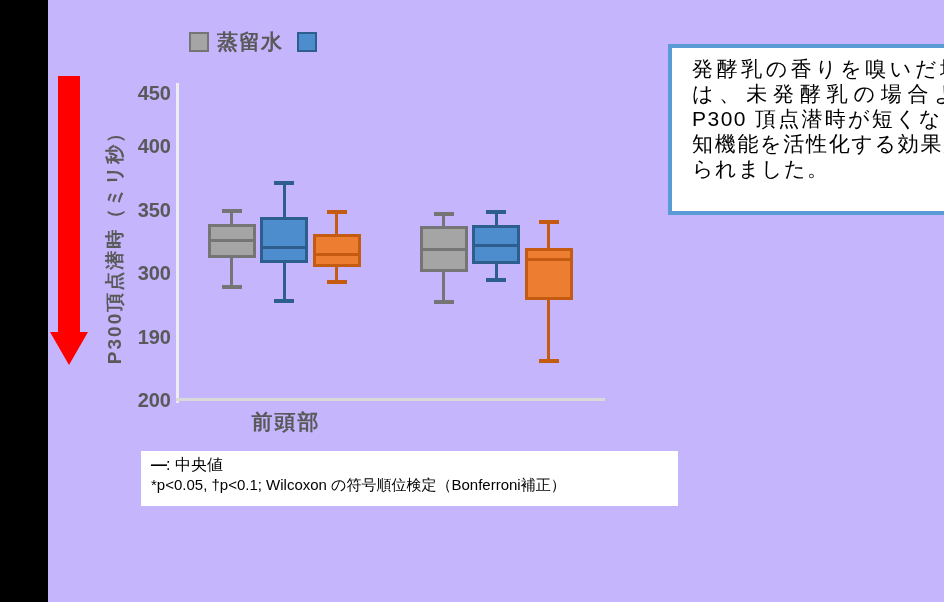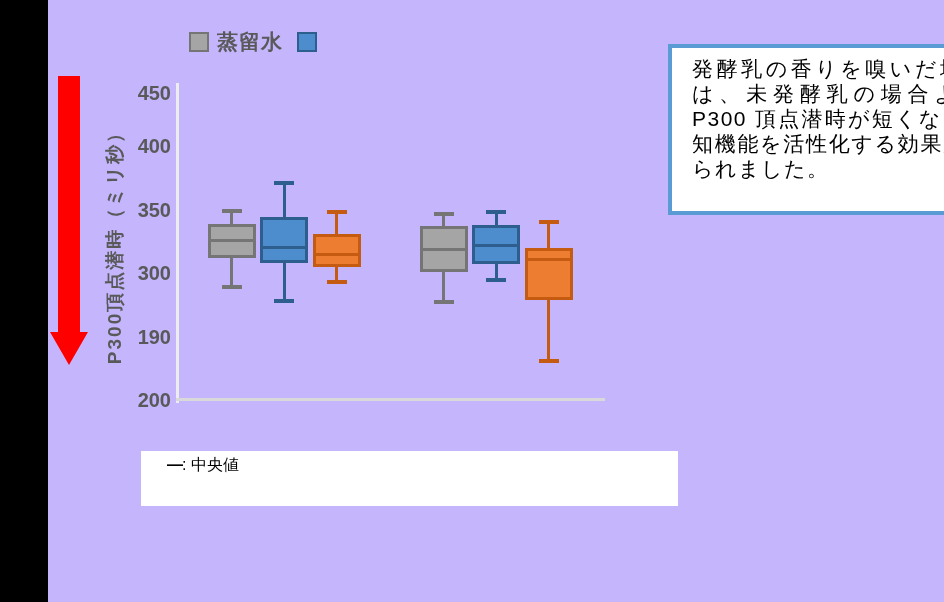--- a/index.html
+++ b/index.html
@@ -33,21 +33,21 @@
 
   
   .annotation{position:absolute;left:620px;top:44px;width:368px;height:171px;
               background:#fff;border:4px solid #5B9BD5;box-sizing:border-box;
               padding:8px 20px;}
   .annotation p{margin:0;font-size:21px;line-height:25px;color:#000;
                 letter-spacing:1.5px;text-align:justify;}
 
   
   .footnote{position:absolute;left:93px;top:451px;width:537px;height:55px;
-            background:#fff;box-sizing:border-box;padding:4px 26px;color:#000;}
+            background:#fff;box-sizing:border-box;padding:4px 10px;color:#000;}
   .footnote .l1{font-size:16px;line-height:20px;}
   .footnote .l2{font-size:15px;line-height:20px;}
   .median-sym{font-weight:900;letter-spacing:-1px;}
 </style>
 </head>
 <body>
 
 <div id="app">
 
   <svg id="arrow-svg" width="46" height="320">
@@ -100,22 +100,24 @@
       <div class=" abs" style="left: 438px; top: 277.54px; width: 20px; height: 4px; background: rgb(45, 94, 142);"></div>
       <div class=" abs" style="left: 424px; top: 225.016px; width: 48px; height: 39.308px; background: rgb(77, 141, 206); border: 3px solid rgb(45, 94, 142); box-sizing: border-box;"></div>
       <div class=" abs" style="left: 427px; top: 243.804px; width: 42px; height: 3px; background: rgb(45, 94, 142);"></div>
       <div class=" abs" style="left: 499px; top: 222.48px; width: 3px; height: 138.212px; background: rgb(197, 90, 17);"></div>
       <div class=" abs" style="left: 490.5px; top: 220.48px; width: 20px; height: 4px; background: rgb(197, 90, 17);"></div>
       <div class=" abs" style="left: 490.5px; top: 358.692px; width: 20px; height: 4px; background: rgb(197, 90, 17);"></div>
       <div class=" abs" style="left: 476.5px; top: 247.84px; width: 48px; height: 51.988px; background: rgb(237, 125, 49); border: 3px solid rgb(197, 90, 17); box-sizing: border-box;"></div>
       <div class=" abs" style="left: 479.5px; top: 257.752px; width: 42px; height: 3px; background: rgb(197, 90, 17);"></div>
     </div>
 
+  <div class="x-label" id="xlabel-0">前頭部</div>
 
   <div class="annotation">
     <p>発酵乳の香りを嗅いだ場合には、未発酵乳の場合よりもP300 頂点潜時が短くなり、認知機能を活性化する効果が認められました。</p>
   </div>
 
   <div class="footnote">
     <div class="l1"><span class="median-sym">—</span><span>: 中央値</span></div>
+    <div class="l2">*p&lt;0.05, †p&lt;0.1; Wilcoxon の符号順位検定（Bonferroni補正）</div>
   </div>
 
 </div>
 
 </body></html>

